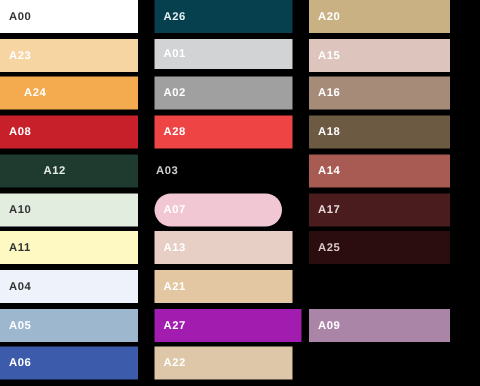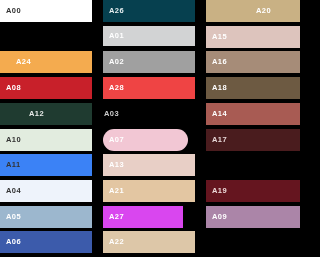--- a/index.html
+++ b/index.html
@@ -41,33 +41,36 @@
     background: transparent;
   }
 </style>
 </head>
 <body>
 
 <div id="swatch-grid" style="background: rgb(0, 0, 0);">
     <div class="swatch" style="left: 0px; width: 92px; top: 0px; height: 22px; background: rgb(255, 255, 255);">
       <span class="swatch-label" style="color: rgb(51, 51, 51);">A00</span>
     </div>
+    <div class="swatch" style="left: 0px; width: 92px; top: 26px; height: 22px; background: rgb(246, 213, 163);">
+      <span class="swatch-label" style="color: rgb(255, 255, 255);">A23</span>
+    </div>
     <div class="swatch" style="left: 0px; width: 92px; top: 51px; height: 22px; background: rgb(244, 171, 79);">
       <span class="swatch-label" style="color: rgb(255, 255, 255); padding-left: 16px;">A24</span>
     </div>
     <div class="swatch" style="left: 0px; width: 92px; top: 77px; height: 22px; background: rgb(200, 32, 42);">
       <span class="swatch-label" style="color: rgb(255, 255, 255);">A08</span>
     </div>
     <div class="swatch" style="left: 0px; width: 92px; top: 103px; height: 22px; background: rgb(31, 59, 48);">
       <span class="swatch-label" style="color: rgb(232, 236, 233); padding-left: 29px;">A12</span>
     </div>
     <div class="swatch" style="left: 0px; width: 92px; top: 129px; height: 22px; background: rgb(226, 236, 223);">
       <span class="swatch-label" style="color: rgb(51, 51, 51);">A10</span>
     </div>
-    <div class="swatch" style="left: 0px; width: 92px; top: 154px; height: 22px; background: #3b82f6;">
+    <div class="swatch" style="left: 0px; width: 92px; top: 154px; height: 22px; background: #fef9c3;">
       <span class="swatch-label" style="color: rgb(51, 51, 51);">A11</span>
     </div>
     <div class="swatch" style="left: 0px; width: 92px; top: 180px; height: 22px; background: rgb(238, 243, 251);">
       <span class="swatch-label" style="color: rgb(51, 51, 51);">A04</span>
     </div>
     <div class="swatch" style="left: 0px; width: 92px; top: 206px; height: 22px; background: rgb(156, 183, 206);">
       <span class="swatch-label" style="color: rgb(255, 255, 255);">A05</span>
     </div>
     <div class="swatch" style="left: 0px; width: 92px; top: 231px; height: 22px; background: rgb(60, 91, 171);">
       <span class="swatch-label" style="color: rgb(255, 255, 255);">A06</span>
@@ -89,44 +92,44 @@
     </div>
     <div class="swatch" style="left: 103px; width: 85px; top: 129px; height: 22px; background: rgb(242, 199, 212); border-radius: 11px;">
       <span class="swatch-label" style="color: rgb(255, 255, 255);">A07</span>
     </div>
     <div class="swatch" style="left: 103px; width: 92px; top: 154px; height: 22px; background: rgb(232, 207, 198);">
       <span class="swatch-label" style="color: rgb(255, 255, 255);">A13</span>
     </div>
     <div class="swatch" style="left: 103px; width: 92px; top: 180px; height: 22px; background: rgb(227, 198, 162);">
       <span class="swatch-label" style="color: rgb(255, 255, 255);">A21</span>
     </div>
-    <div class="swatch" style="left: 103px; width: 80px; top: 206px; height: 22px; background: #d946ef;">
+    <div class="swatch" style="left: 103px; width: 98px; top: 206px; height: 22px; background: #a21caf;">
       <span class="swatch-label" style="color: rgb(255, 255, 255);">A27</span>
     </div>
     <div class="swatch" style="left: 103px; width: 92px; top: 231px; height: 22px; background: rgb(221, 199, 168);">
       <span class="swatch-label" style="color: rgb(255, 255, 255);">A22</span>
     </div>
     <div class="swatch" style="left: 206px; width: 94px; top: 0px; height: 22px; background: rgb(201, 177, 132);">
-      <span class="swatch-label" style="color: rgb(255, 255, 255); margin-left: 44px;">A20</span>
+      <span class="swatch-label" style="color: rgb(255, 255, 255);">A20</span>
     </div>
     <div class="swatch" style="left: 206px; width: 94px; top: 26px; height: 22px; background: rgb(221, 196, 189);">
       <span class="swatch-label" style="color: rgb(255, 255, 255);">A15</span>
     </div>
     <div class="swatch" style="left: 206px; width: 94px; top: 51px; height: 22px; background: rgb(166, 140, 120);">
       <span class="swatch-label" style="color: rgb(255, 255, 255);">A16</span>
     </div>
     <div class="swatch" style="left: 206px; width: 94px; top: 77px; height: 22px; background: rgb(109, 90, 66);">
       <span class="swatch-label" style="color: rgb(255, 255, 255);">A18</span>
     </div>
     <div class="swatch" style="left: 206px; width: 94px; top: 103px; height: 22px; background: rgb(168, 91, 83);">
       <span class="swatch-label" style="color: rgb(255, 255, 255);">A14</span>
     </div>
     <div class="swatch" style="left: 206px; width: 94px; top: 129px; height: 22px; background: rgb(74, 28, 30);">
       <span class="swatch-label" style="color: rgb(232, 216, 216);">A17</span>
     </div>
-    <div class="swatch" style="left: 206px; width: 94px; top: 180px; height: 22px; background: rgb(101, 21, 31);">
-      <span class="swatch-label" style="color: rgb(238, 218, 218);">A19</span>
+    <div class="swatch" style="left: 206px; width: 94px; top: 154px; height: 22px; background: rgb(43, 13, 16);">
+      <span class="swatch-label" style="color: rgb(216, 200, 200);">A25</span>
     </div>
     <div class="swatch" style="left: 206px; width: 94px; top: 206px; height: 22px; background: rgb(171, 133, 168);">
       <span class="swatch-label" style="color: rgb(255, 255, 255);">A09</span>
     </div>
     <div class="swatch swatch-empty" style="left: 206px; width: 94px; top: 231px; height: 22px;"></div>
   </div>
 
 </body></html>

